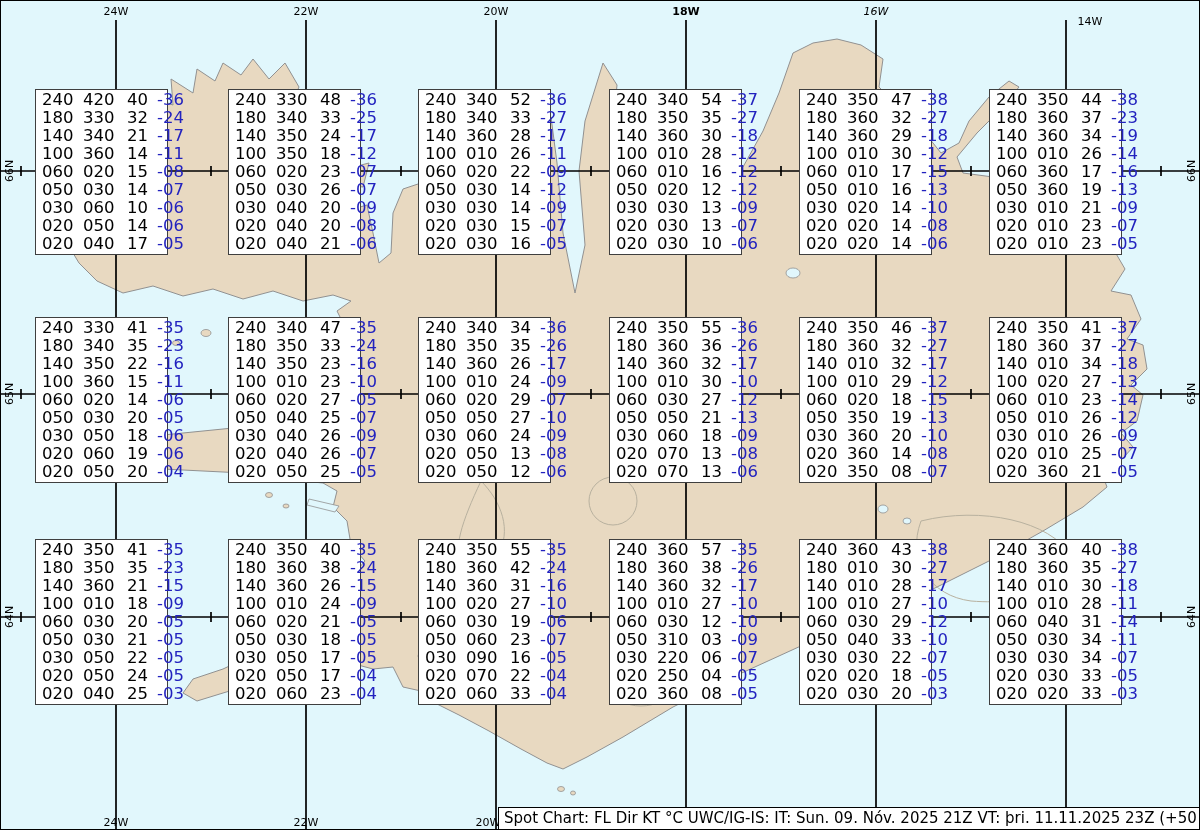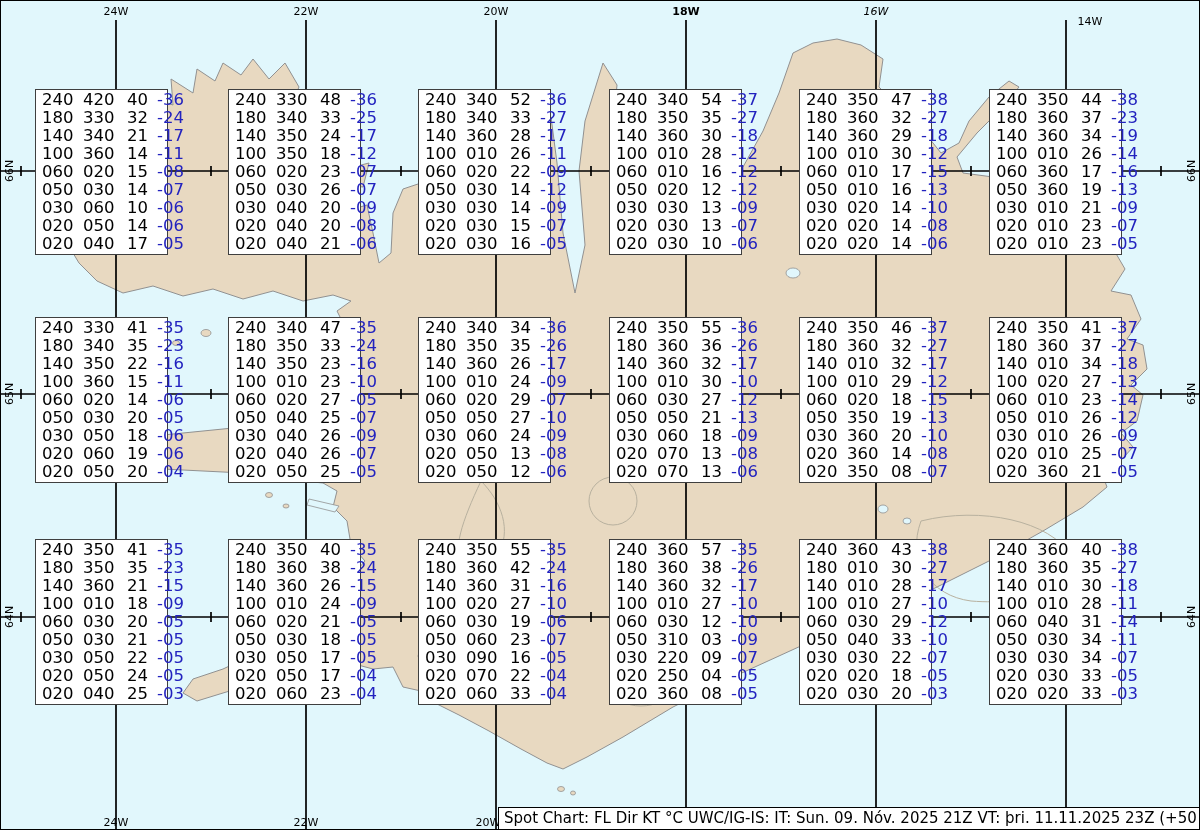--- a/index.html
+++ b/index.html
@@ -994,21 +994,21 @@
         </div>
         <div class="spot-row">
           <span>050</span>
           <span>310</span>
           <span>03</span>
           <span class="temp">-09</span>
         </div>
         <div class="spot-row">
           <span>030</span>
           <span>220</span>
-          <span>09</span>
+          <span>06</span>
           <span class="temp">-07</span>
         </div>
         <div class="spot-row">
           <span>020</span>
           <span>250</span>
           <span>04</span>
           <span class="temp">-05</span>
         </div>
         <div class="spot-row">
           <span>020</span>

